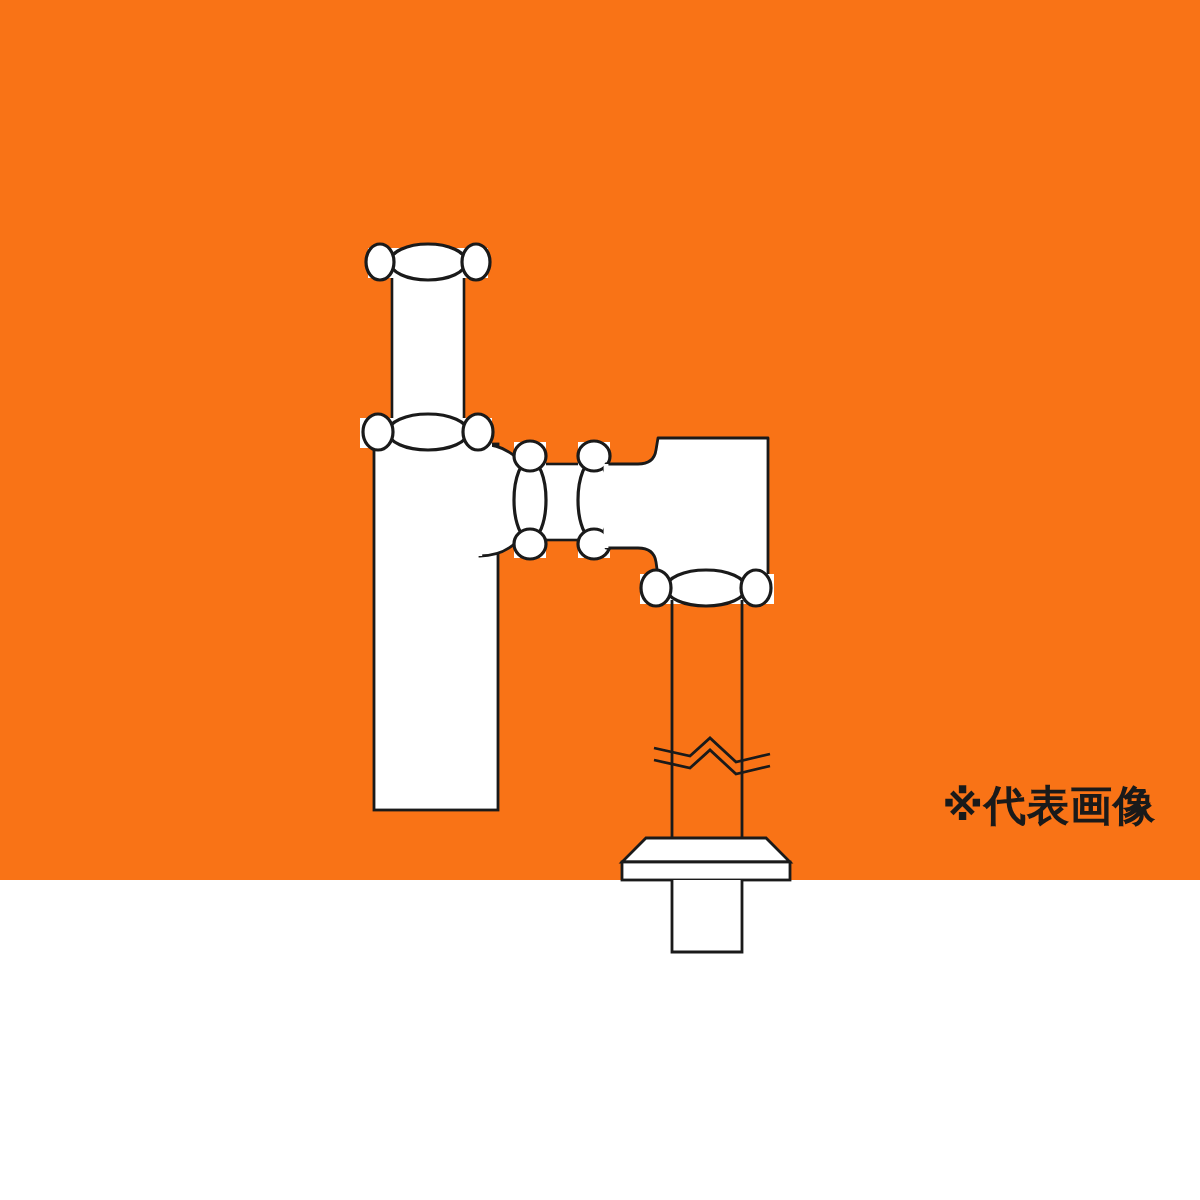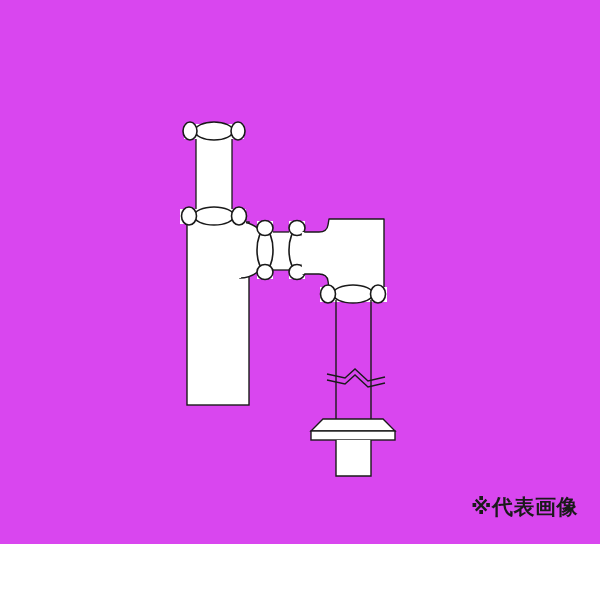--- a/index.html
+++ b/index.html
@@ -13,22 +13,22 @@
     height: 600px;
     font-family: "Liberation Sans", sans-serif;
     position: relative;
     overflow: hidden;
   }
   #canvas-root {
     position: absolute;
     left: 0;
     top: 0;
     width: 600px;
-    height: 544px;
-    background: #d946ef;
+    height: 440px;
+    background: #f97316;
   }
   #drawing-svg {
     position: absolute;
     left: 0;
     top: 0;
     display: block;
   }
   .caption-layer {
     position: absolute;
     right: 22px;

